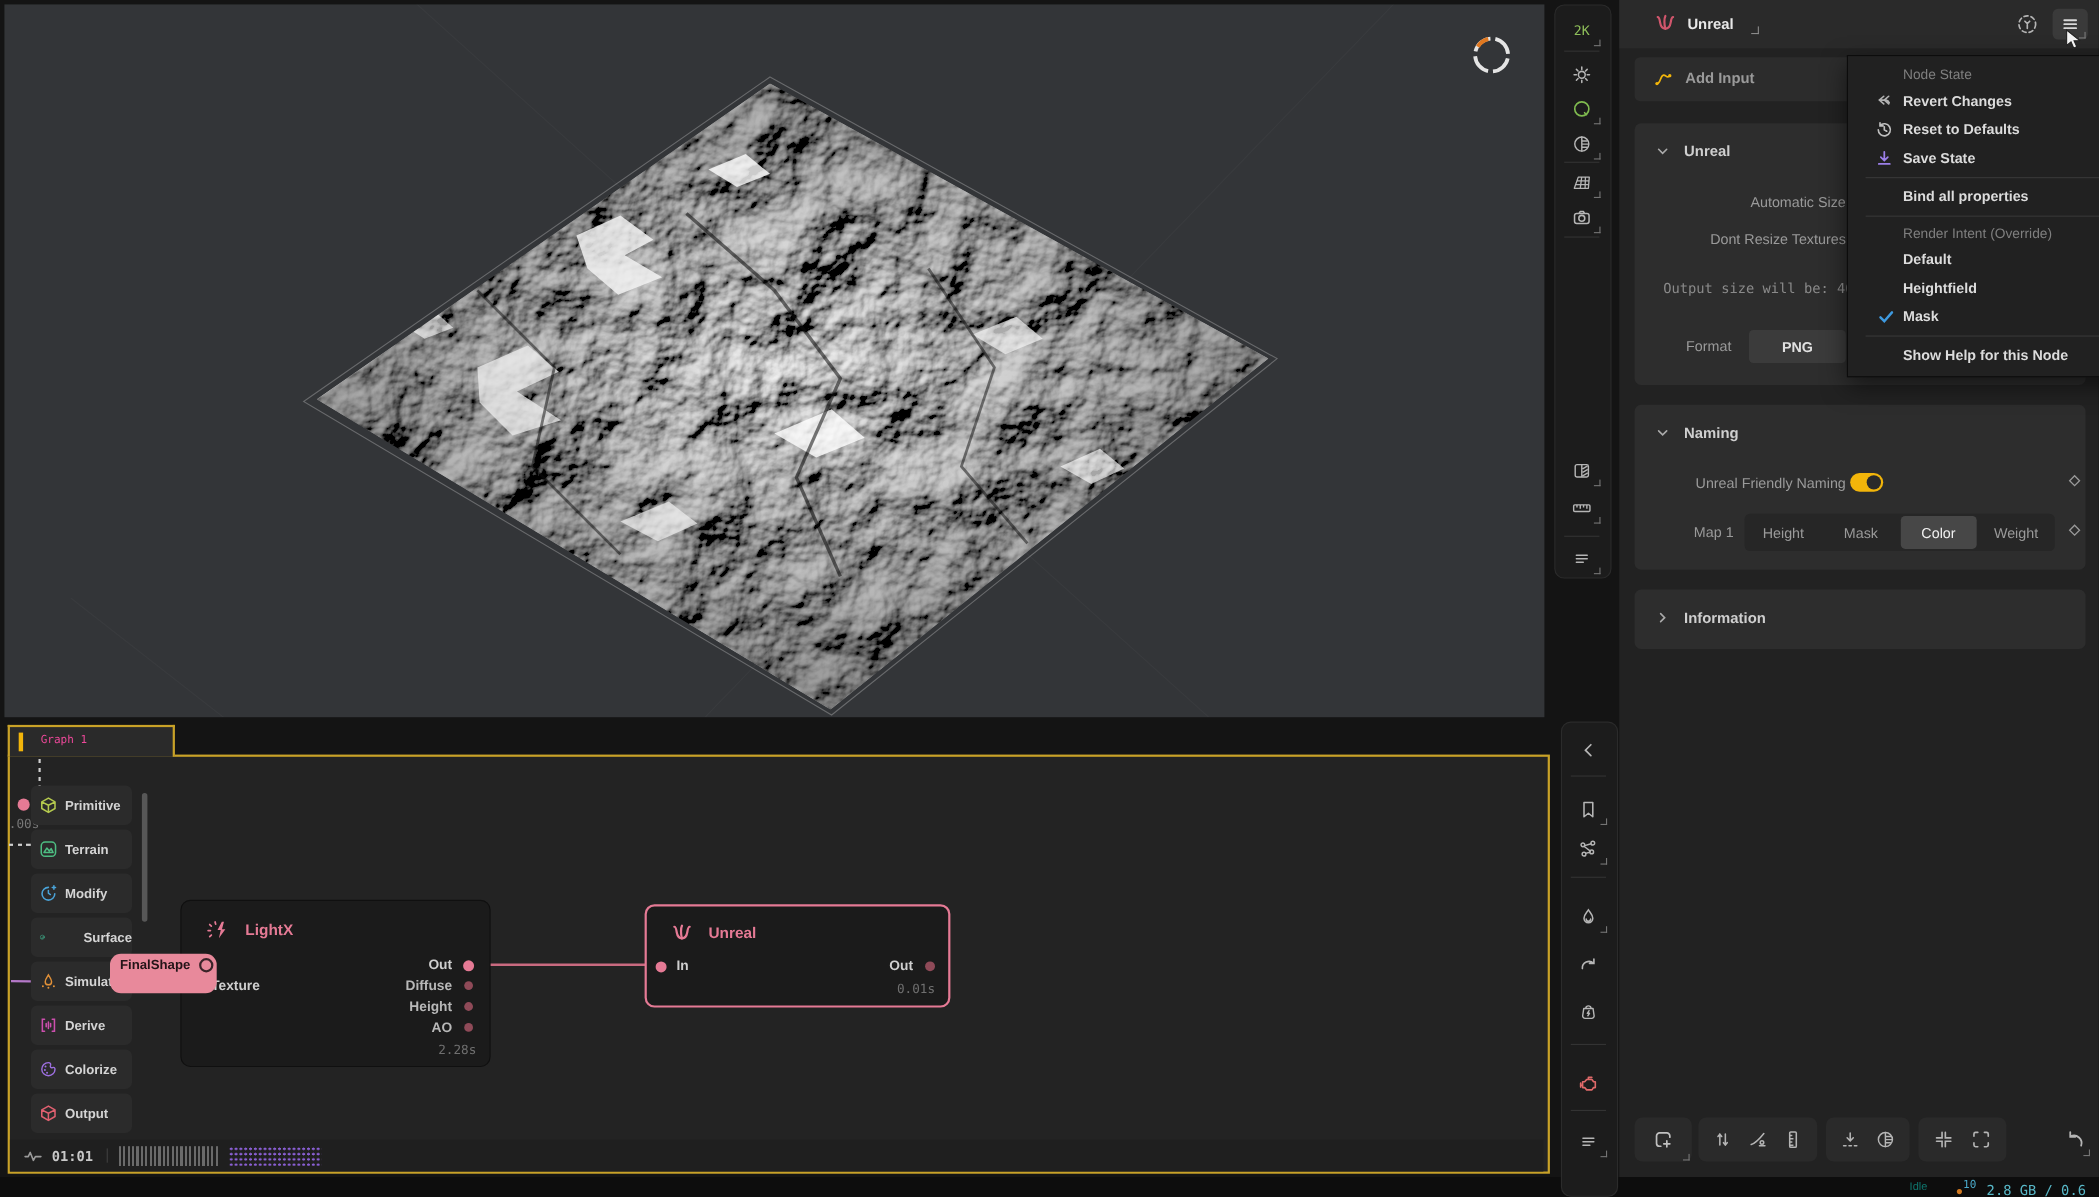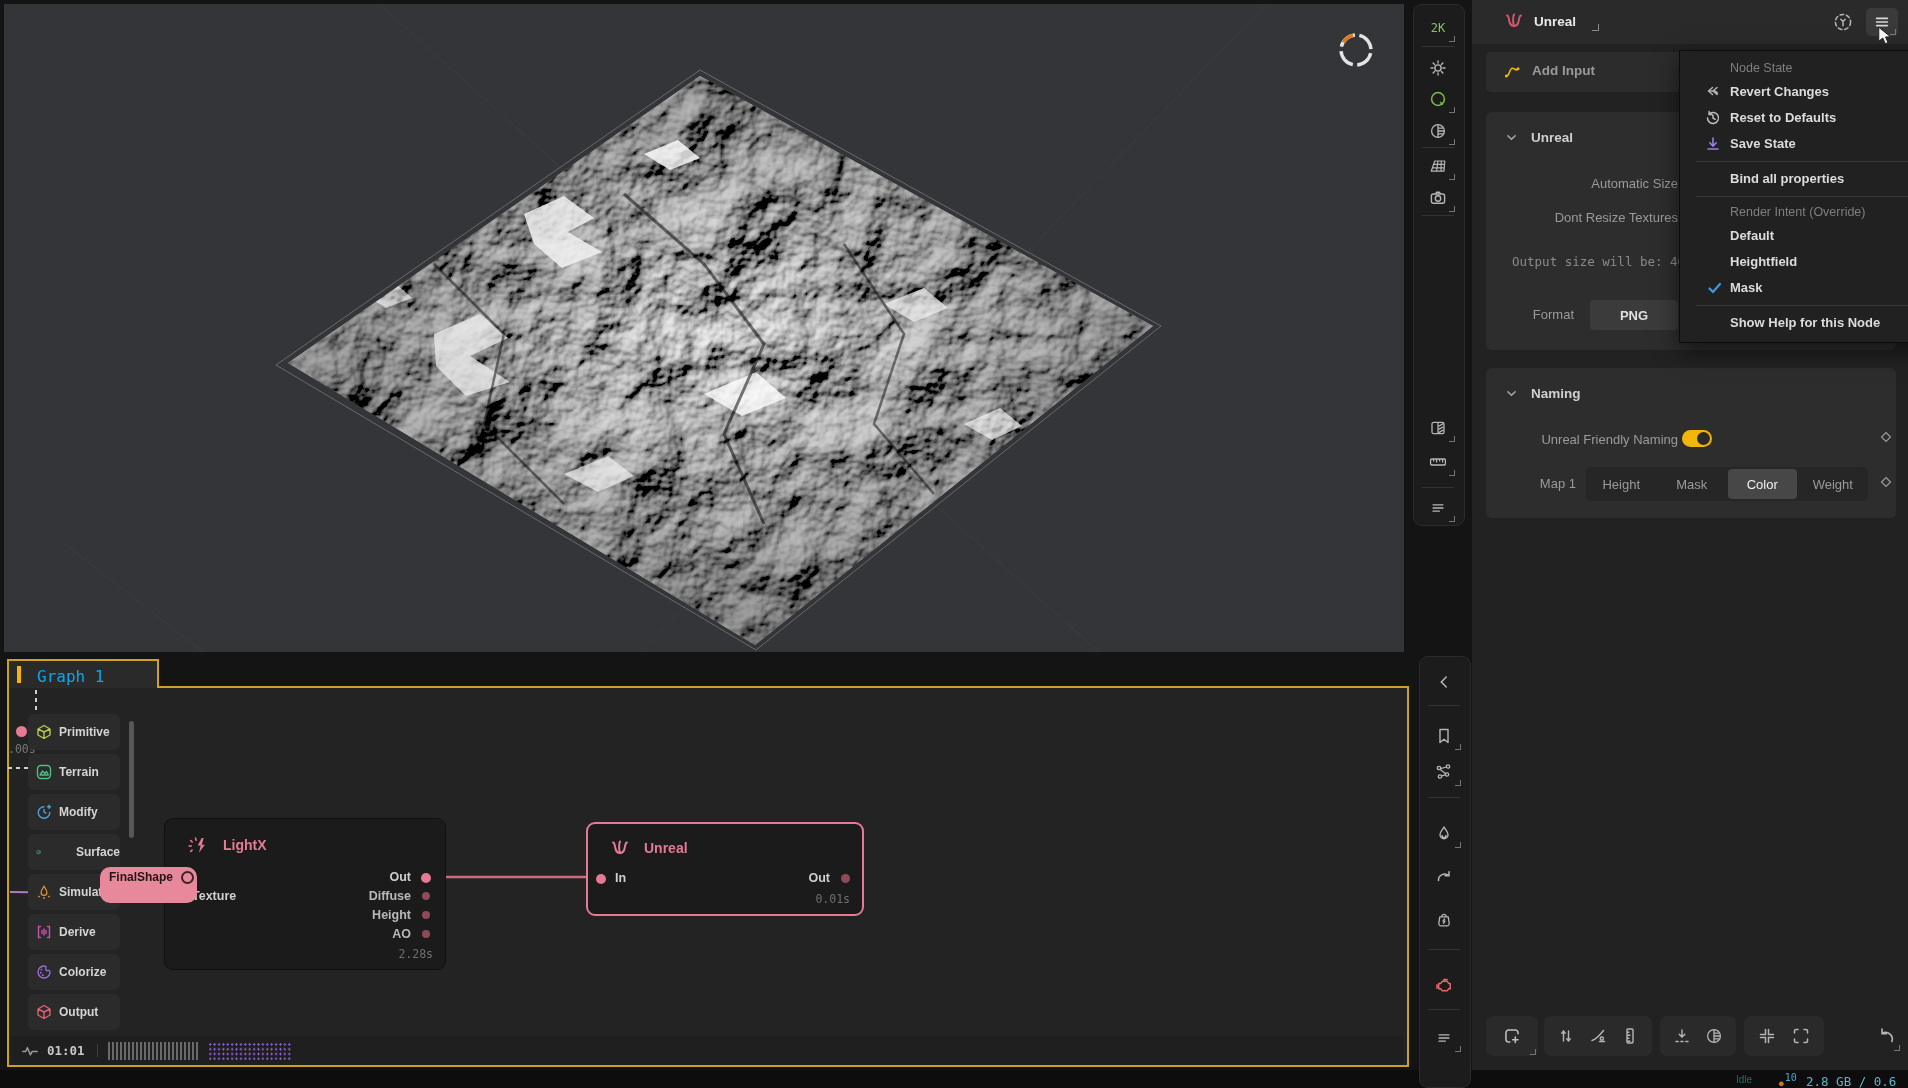--- a/index.html
+++ b/index.html
@@ -232,20 +232,28 @@
         <div class="mapopt">Height</div>
         <div class="mapopt">Mask</div>
         <div class="mapopt sel">Color</div>
         <div class="mapopt">Weight</div>
       </div>
       <svg class="diamond" style="top:108px;" viewBox="0 0 12 12" fill="none" stroke="currentColor" stroke-width="1.2">
           <path d="M6 1.5 L10.5 6 6 10.5 1.5 6 Z"></path>
         </svg>
     </div>
 
+    <div class="sect" style="top:536px;height:54px;">
+      <div class="shead" style="top:18px;">
+        <svg width="11" height="11" viewBox="0 0 12 12" fill="none" stroke="#aaa" stroke-width="1.6" stroke-linecap="round">
+            <path d="M4 2l4 4-4 4"></path>
+          </svg>
+        <span>Information</span>
+      </div>
+    </div>
 
     <div class="group cm" style="left:14px;width:52px;">
       <svg width="22" height="22" viewBox="0 0 20 20" fill="none" stroke="#c0c0c0" stroke-width="1.4" stroke-linecap="round">
         <path d="M15.5 8V7a2.5 2.5 0 0 0-2.5-2.5H7A2.5 2.5 0 0 0 4.5 7v6A2.5 2.5 0 0 0 7 15.5h1"></path>
         <path d="M13 11v5M10.5 13.5h5"></path>
       </svg>
     </div>
     <div class="group" style="left:72px;width:108px;">
       <svg width="20" height="20" viewBox="0 0 20 20" fill="none" stroke="#b5b5b5" stroke-width="1.4" stroke-linecap="round">
         <path d="M7.5 15V5M7.5 5 5.8 7.2M7.5 5l1.7 2.2M12.5 5v10M12.5 15l-1.7-2.2M12.5 15l1.7-2.2"></path>
@@ -319,21 +327,21 @@
     <div class="mitem"><span>Show Help for this Node</span></div>
   </div>
 
   <svg class="abs" style="left:1876px;top:26px;z-index:60;" width="18" height="20" viewBox="0 0 12 16">
     <path d="M1 1 L1 12.2 L4.2 9.6 L6.2 14.2 L8.4 13.2 L6.4 8.8 L10.4 8.6 Z" fill="#f4f4f4" stroke="#222" stroke-width="0.8"></path>
   </svg>
 
   <div id="graphbg" class="abs" style="border-color: rgb(201, 162, 39);"></div>
   <div id="gtab" class="abs" style="border-color: rgb(201, 162, 39);">
     <div class="abs" style="left: 8px; top: 5px; width: 4px; height: 17px; background: rgb(242, 181, 10);"></div>
-    <div class="abs mono" style="left:28px;top:6px;font-size:16px;color:#0ea5e9;">Graph 1</div>
+    <div class="abs mono" style="left:28px;top:6px;font-size:10px;color:#ec4899;">Graph 1</div>
   </div>
 
   <svg class="abs" style="left:0;top:0;z-index:3;pointer-events:none;" width="1908" height="1088">
     <polyline points="10,892 168,894 177,896" fill="none" stroke-width="2" style="stroke: rgb(180, 120, 200);"></polyline>
     <line x1="429" y1="877" x2="592" y2="877" stroke-width="2.4" style="stroke: rgb(201, 106, 128);"></line>
   </svg>
 
   <div class="abs" style="left:35px;top:690px;width:2px;height:26px;z-index:3;background:repeating-linear-gradient(180deg,#cfcfcf 0 4px,transparent 4px 8px);"></div>
   <div class="abs" style="left:8px;top:767px;width:28px;height:2px;z-index:3;background:repeating-linear-gradient(90deg,#cfcfcf 0 4px,transparent 4px 8px);"></div>
   <div class="abs" style="left: 16px; top: 726px; width: 11px; height: 11px; border-radius: 50%; z-index: 3; background: rgb(229, 122, 149);"></div>

